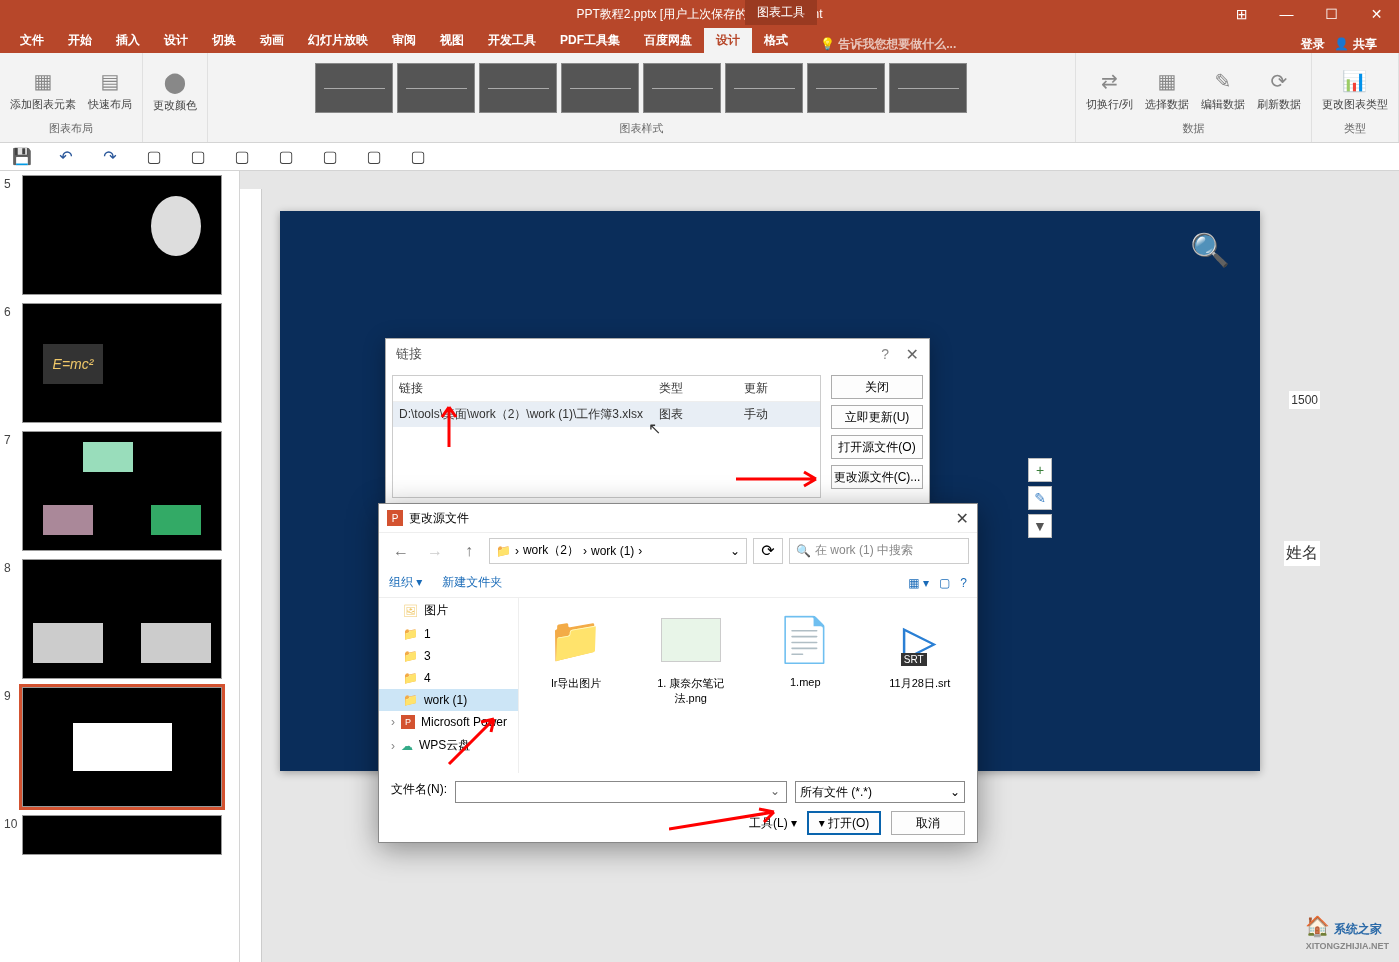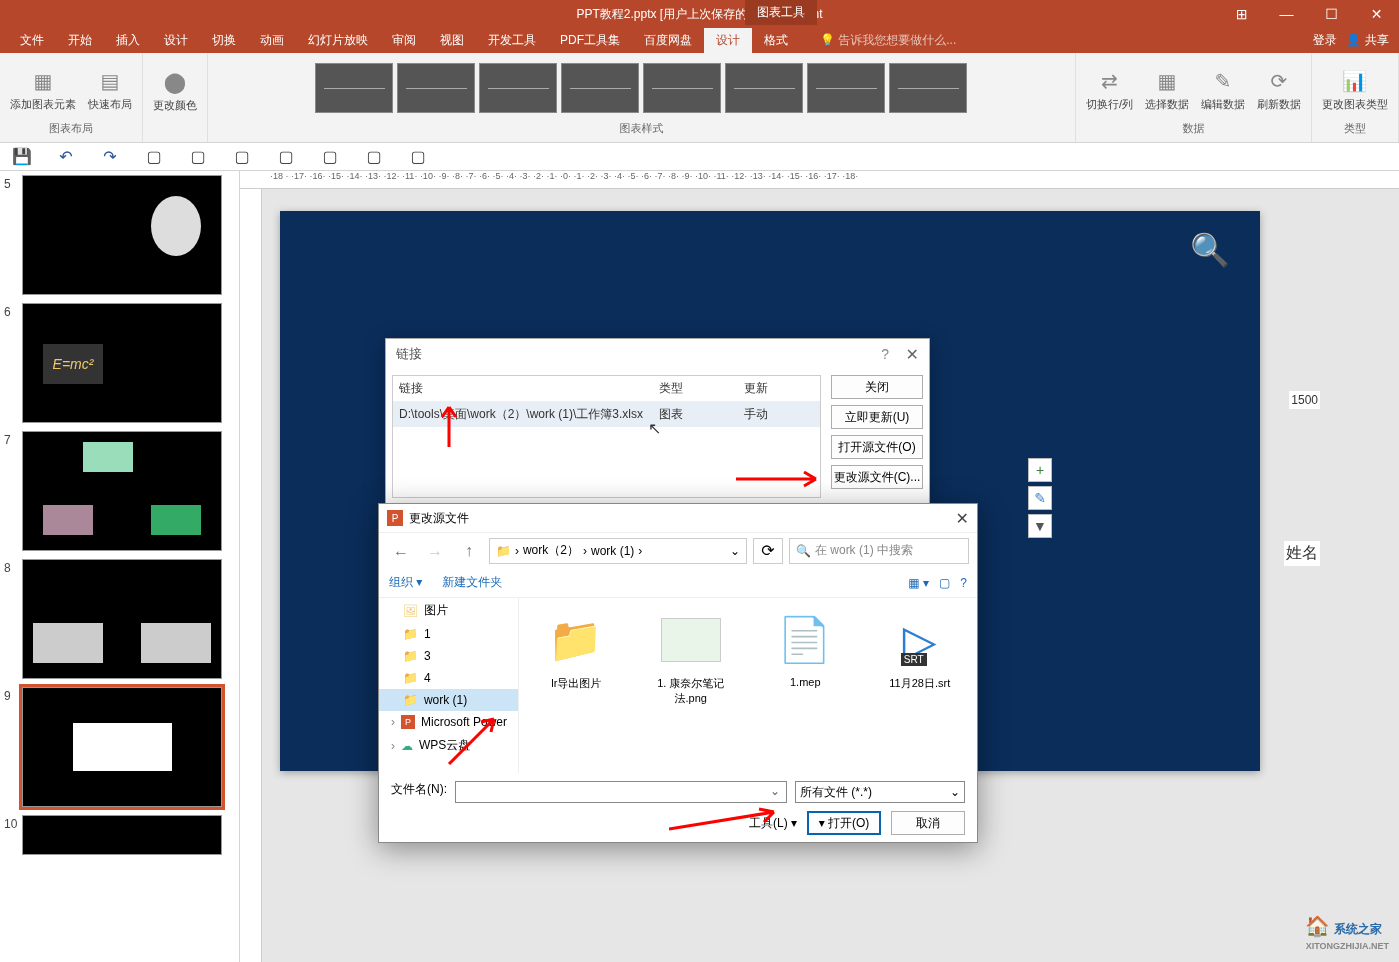--- a/index.html
+++ b/index.html
@@ -6,24 +6,24 @@
 body { background: #fff; width: 1399px; height: 962px; overflow: hidden; position: relative; }
 
 
 .titlebar { height: 28px; background: #b7472a; display: flex; align-items: center; color: #fff; font-size: 12px; position: relative; }
 .titlebar .title-center { position: absolute; left: 50%; transform: translateX(-50%); white-space: nowrap; }
 .titlebar .tool-tab { position: absolute; left: 745px; top: 0; background: #9a3a21; padding: 4px 12px; font-size: 12px; }
 .titlebar .win-controls { position: absolute; right: 0; display: flex; }
 .titlebar .win-controls span { width: 45px; height: 28px; display: flex; align-items: center; justify-content: center; font-size: 14px; }
 
 
-.menubar { height: 25px; background: #b7472a; display: flex; align-items: center; padding-left: 8px; color: #fff; font-size: 12px; position: relative; }
+.menubar { height: 25px; background: #b7472a; display: flex; align-items: flex-end; padding-left: 8px; color: #fff; font-size: 12px; position: relative; font-weight: bold; }
 .menubar .tab { padding: 4px 12px; cursor: pointer; }
 .menubar .tab.active { background: #f3f3f3; color: #b7472a; }
-.menubar .right-area { position: absolute; right: 10px; display: flex; align-items: center; gap: 10px; }
+.menubar .right-area { position: absolute; right: 22px; display: flex; align-items: center; gap: 10px; }
 .menubar .tell-me { color: #e8c5bb; font-size: 12px; margin-left: 20px; }
 
 
 .ribbon { height: 90px; background: #f3f3f3; border-bottom: 1px solid #d4d4d4; display: flex; position: relative; }
 .ribbon-group { display: flex; flex-direction: column; align-items: center; padding: 4px 6px; border-right: 1px solid #e0e0e0; }
 .ribbon-group .group-content { flex: 1; display: flex; align-items: center; gap: 4px; }
 .ribbon-group .group-label { font-size: 11px; color: #666; padding: 2px 0; }
 .ribbon-btn { display: flex; flex-direction: column; align-items: center; justify-content: center; padding: 2px 4px; cursor: pointer; font-size: 11px; color: #444; }
 .ribbon-btn .icon { width: 32px; height: 32px; display: flex; align-items: center; justify-content: center; font-size: 20px; color: #888; }
 .style-gallery { display: flex; gap: 4px; padding: 6px; }
@@ -256,21 +256,20 @@
           <div class="chart-mock"></div>
         </div>
       </div>
     <div class="slide-item">
         <div class="slide-num">10</div>
         <div class="slide-thumb" style="height:40px"></div>
       </div>
   </div>
 
   <div class="editor-area">
-    <div class="ruler-h">·18 · ·17· ·16· ·15· ·14· ·13· ·12· ·11· ·10· ·9· ·8· ·7· ·6· ·5· ·4· ·3· ·2· ·1· ·0· ·1· ·2· ·3· ·4· ·5· ·6· ·7· ·8· ·9· ·10· ·11· ·12· ·13· ·14· ·15· ·16· ·17· ·18·</div>
     <div class="ruler-v"></div>
     <div class="canvas">
       <div class="slide-canvas">
         <span class="zoom-icon">🔍</span>
         <div style="position:absolute;right:-60px;top:180px;color:#333;font-size:12px;background:#fff;padding:2px">1500</div>
         <div style="position:absolute;right:-60px;top:330px;color:#333;font-size:16px;background:#fff;padding:2px">姓名</div>
       </div>
     </div>
   </div>
 </div>

